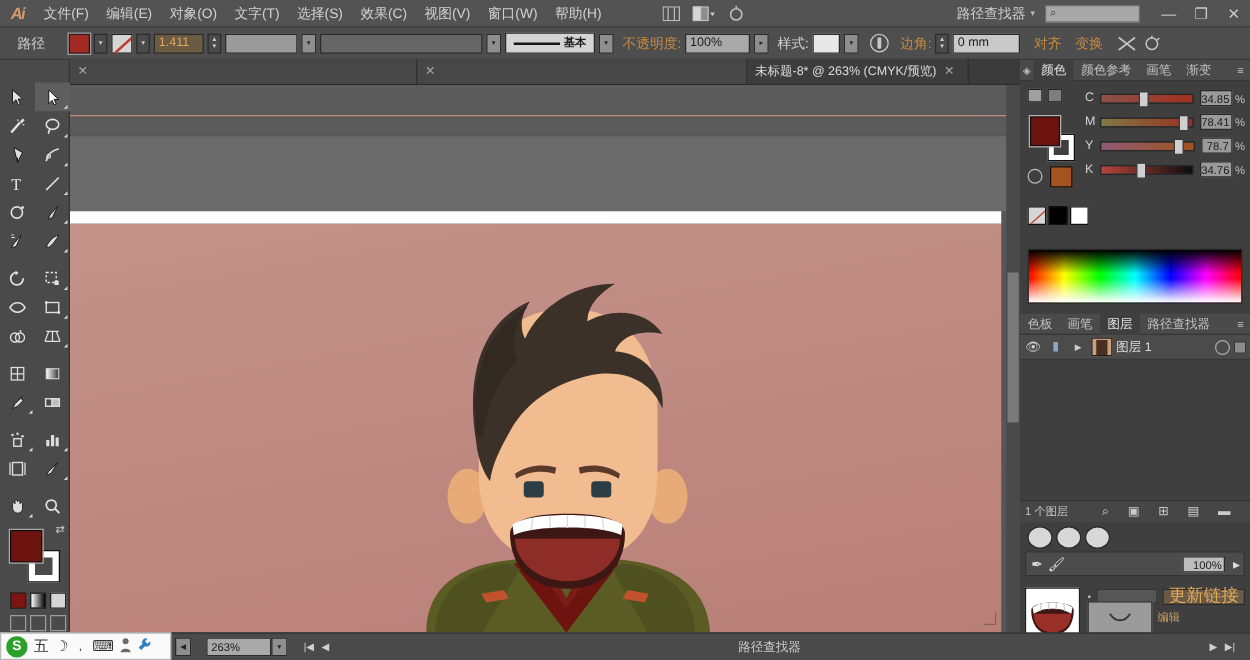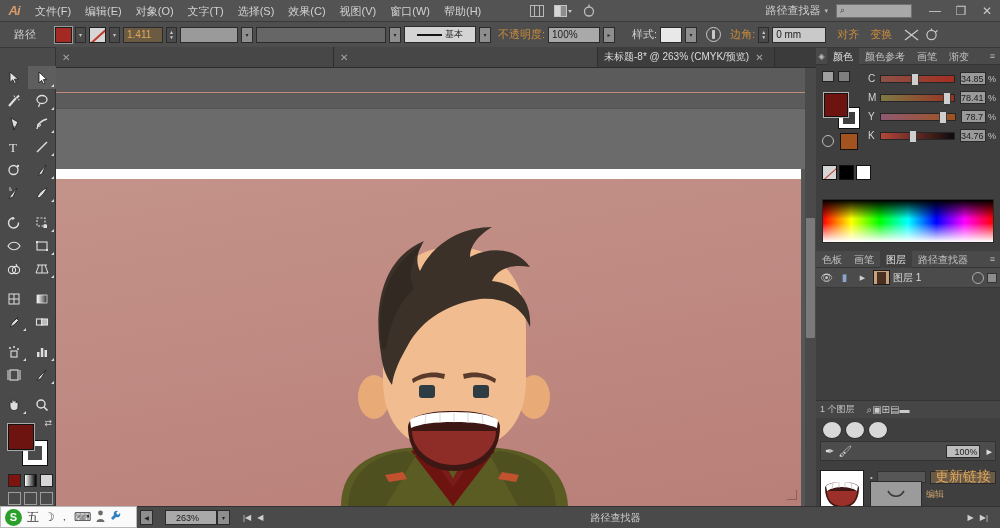--- a/index.html
+++ b/index.html
@@ -80,22 +80,22 @@
   .combo-dark {
     height:16px; background:#666; border:1px solid #2b2b2b;
     display:flex; align-items:center; padding-left:3px; font-size:10px; color:#ddd;
   }
   .combo-btn {
     width:12px; height:16px; background:#8e8e8e; border:1px solid #2b2b2b;
     display:flex; align-items:center; justify-content:center; font-size:6px; color:#2a2a2a;
   }
   .strokeprofile {
     width:72px; height:17px; background:#d4d4d4; border:1px solid #2b2b2b;
-    display:flex; align-items:center; justify-content:space-between; padding:0 12px;
-    font-size:9px; color:#1c1c1c;
+    display:flex; align-items:center; justify-content:space-between; padding:0 6px;
+    font-size:9px; color:#1c1c1c;font-weight:bold;
   }
   .sp-line { flex:1; height:2px; background:#151515; margin-right:3px; }
   .opacity-field {
     width:52px; height:16px; background:#a9a9a9; border:1px solid #2b2b2b;
     display:flex; align-items:center; padding-left:3px; font-size:10px; color:#1e1e1e;
   }
   .style-box { width:22px; height:16px; background:#e8e8e8; border:1px solid #2b2b2b; }
   .circle-icon {
     width:15px; height:15px; border-radius:50%; border:1.5px solid #c9c9c9; position:relative;
   }
@@ -225,21 +225,21 @@
   }
   .eye { width:15px; text-align:center; font-size:10px; color:#cfcfcf;}
   .lay-thumb { width:17px;height:15px; background:#c9a07e; border:1px solid #1d1d1d; position:relative; overflow:hidden;}
   .lay-thumb:after{content:"";position:absolute;left:3px;top:1px;width:9px;height:13px;background:#4a3023;}
   .lay-name { font-size:10px; color:#dcdcdc; flex:1; }
   .lay-tgt { width:12px; height:12px; border-radius:50%; border:1px solid #aaa; }
   .lay-sq { width:10px; height:10px; background:#8c8c8c; border:1px solid #333; }
   .layers-body { height:112px; background:#3f3f3f; }
   .layers-foot {
     display:flex; align-items:center; height:18px; background:#464646;
-    border-top:1px solid #333; padding:0 4px; gap:0; font-size:9px; color:#c5c5c5;
+    border-top:1px solid #333; padding:0 4px; gap:15px; font-size:9px; color:#c5c5c5;
   }
   .lf-ico { color:#c9c9c9; font-size:10px; }
 
   .symbolpanel { background:#3f3f3f; height:48px; position:relative; }
   .sym-items { display:flex; gap:3px; padding:3px 0 0 6px; }
   .sym { width:20px; height:18px; background:#d8d8d8; border:1px solid #2b2b2b; }
   .sym.round { border-radius:50%; }
   .brush-strip {
     margin:2px 4px 0 4px; height:20px; background:#4c4c4c; border:1px solid #333;
     display:flex; align-items:center; gap:4px; padding-left:4px; overflow:hidden;
@@ -269,21 +269,21 @@
   }
   .ime {
     position:absolute; left:0; top:506px; width:137px; height:22px; background:#fafafa;
     display:flex; align-items:center; gap:5px; padding-left:4px; border:1px solid #b9b9b9;
   }
   .ime-logo { width:17px;height:17px;border-radius:50%;background:#2aa02a;color:#fff;
      display:flex;align-items:center;justify-content:center;font-size:11px;font-weight:bold;}
   .ime-i { font-size:12px; color:#333; }
   .sb-zoom {
     width:52px; height:15px; background:#a9a9a9; border:1px solid #2b2b2b;
-    font-size:9px; color:#1d1d1d; display:flex; align-items:center; padding-left:10px;
+    font-size:9px; color:#1d1d1d; display:flex; align-items:center; padding-left:3px;
   }
   .sb-nav { width:13px; height:15px; background:#8e8e8e; border:1px solid #2b2b2b;
      display:flex;align-items:center;justify-content:center;font-size:6px;color:#222;}
   .sb-text { font-size:10px; color:#cdcdcd; }
   .sb-arrow { font-size:8px; color:#cfcfcf; padding:0 3px; }
 </style>
 </head>
 <body>
 
 <div id="app">
@@ -360,21 +360,21 @@
     <div class="strokeprofile">
       <span class="sp-line"></span>
       <span>基本</span>
     </div>
     <div class="combo-btn">▾</div>
 
     <span class="cb-label-amber" style="margin-left:4px">不透明度:</span>
     <div class="opacity-field">100%</div>
     <div class="combo-btn">▸</div>
 
-    <span class="cb-label" style="margin-left:14px">样式:</span>
+    <span class="cb-label" style="margin-left:4px">样式:</span>
     <div class="style-box"></div>
     <div class="combo-btn">▾</div>
 
     <div class="circle-icon" style="margin-left:6px"></div>
 
     <span class="cb-label-amber" style="margin-left:6px">边角:</span>
     <div class="spinner">
         <span>▲</span>
         <span>▼</span>
       </div>

